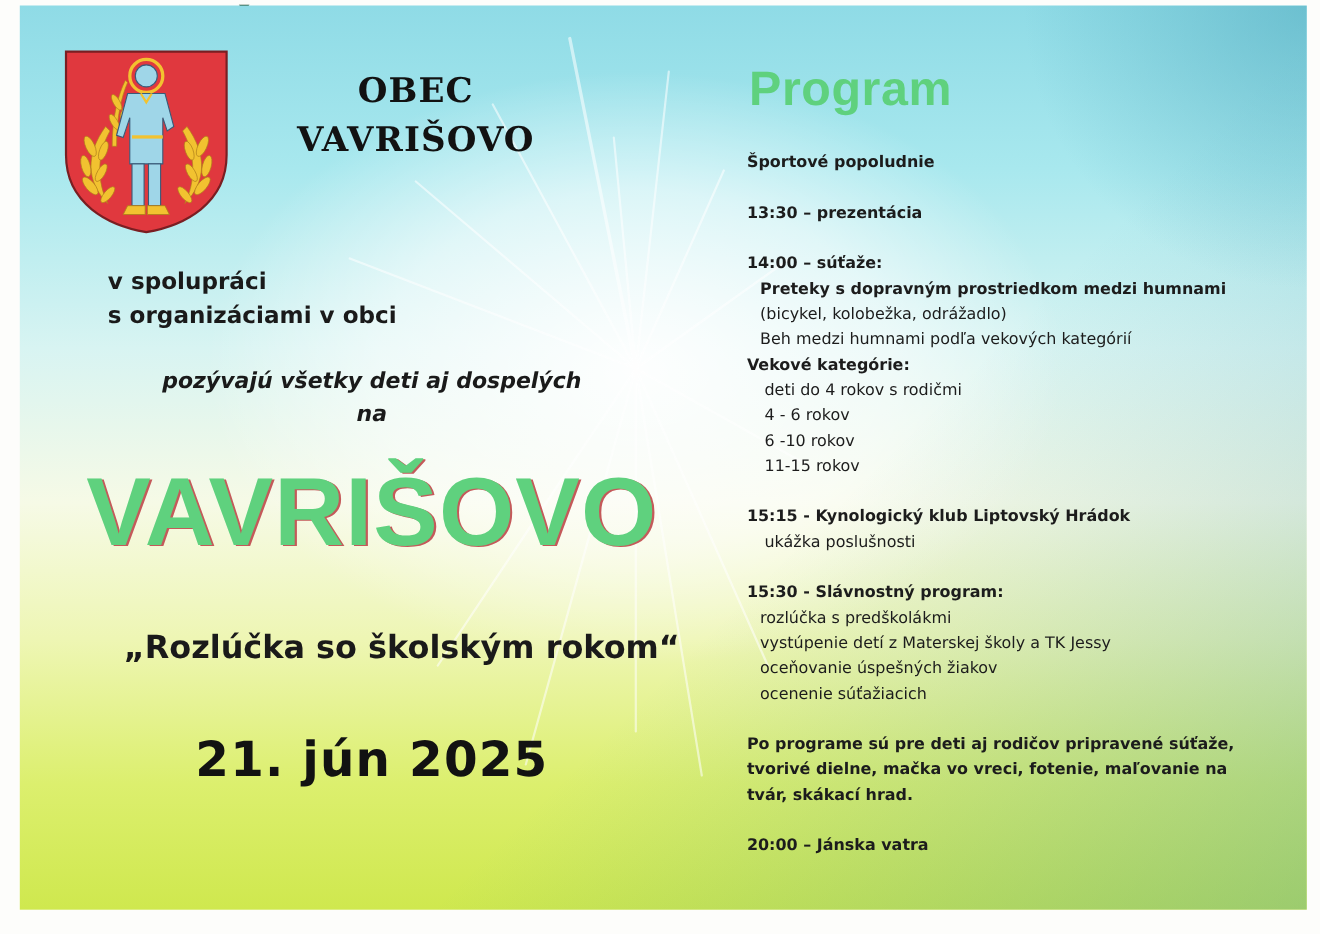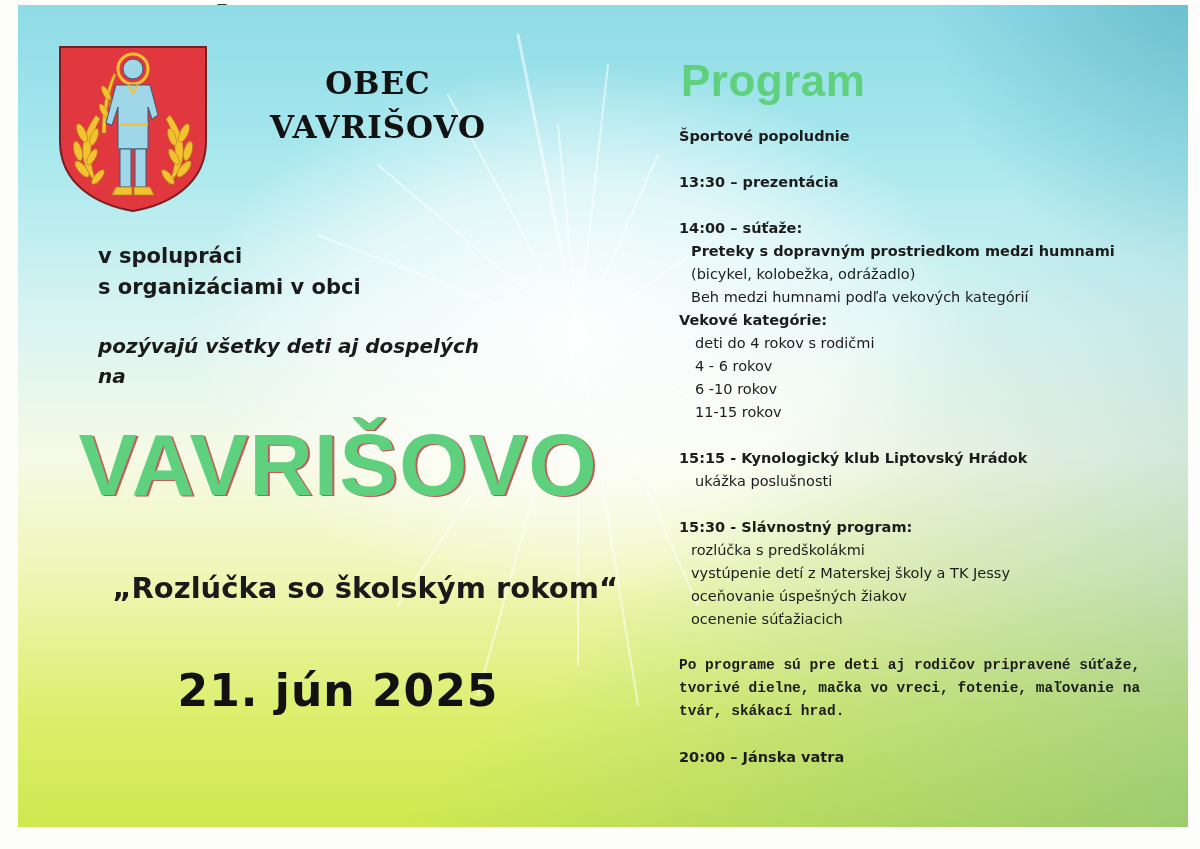--- a/index.html
+++ b/index.html
@@ -33,21 +33,21 @@
   .obec {
     position: absolute; left: 210px; top: 56px; width: 300px; text-align: center;
     font-family: "DejaVu Serif", serif; font-weight: bold; font-size: 31px; line-height: 44px;
     letter-spacing: 1px; color: #121212;
   }
   .coop {
     position: absolute; left: 80px; top: 236px; width: 480px; text-align: left;
     font-weight: bold; font-size: 21px; line-height: 31px; color: #1a1a1a;
   }
   .invite {
-    position: absolute; left: 80px; top: 326px; width: 480px; text-align: left;
+    position: absolute; left: 80px; top: 326px; width: 480px; text-align: center;
     font-weight: bold; font-style: italic; font-size: 20px; line-height: 30px; color: #1a1a1a;
   }
   .title {
     position: absolute; left: 60px; top: 410px; width: 520px; text-align: center;
     font-family: "Liberation Sans", sans-serif; font-weight: bold; font-size: 88px; line-height: 100px;
     color: #5fd17e; text-shadow: 2px 1px 0 #c45a5a; letter-spacing: 1px;
   }
   .subtitle {
     position: absolute; left: 40px; top: 566px; width: 560px; text-align: right;
     font-weight: bold; font-size: 29px; line-height: 34px; color: #1a1a1a;
@@ -61,28 +61,28 @@
     position: absolute; left: 80px; top: 740px; width: 480px; text-align: center;
     font-weight: bold; font-size: 19px; line-height: 28px; color: #1a1a1a;
   }
 
   .program {
     position: absolute; left: 661px; top: 48px; width: 490px;
     font-size: 14.5px; line-height: 23px; color: #1c1c1c;
   }
   .program-title {
     font-family: "Liberation Sans", sans-serif; font-weight: bold; font-size: 44px; line-height: 56px;
-    color: #5fd17e; margin-left: 2px; margin-bottom: 16px; letter-spacing: 0.5px;
+    color: #5fd17e; margin-left: 2px; margin-bottom: 28px; letter-spacing: 0.5px;
   }
   .program .b { font-weight: bold; }
   .program .gap { height: 23px; }
   .ind1 { padding-left: 12px; }
   .ind2 { padding-left: 16px; }
   .line { white-space: nowrap; }
-  .note { font-weight: bold; white-space: normal; width: 470px; font-family: Liberation Mono, monospace; }
+  .note { font-weight: bold; white-space: normal; width: 470px; }
 </style>
 </head>
 <body>
 
 <svg class="pin" viewBox="0 0 10 16">
   <path d="M0 0 H10 L6 5 V16 H4 V5 Z" fill="#1d4a2a"></path>
 </svg>
 
 <div class="poster">
 

